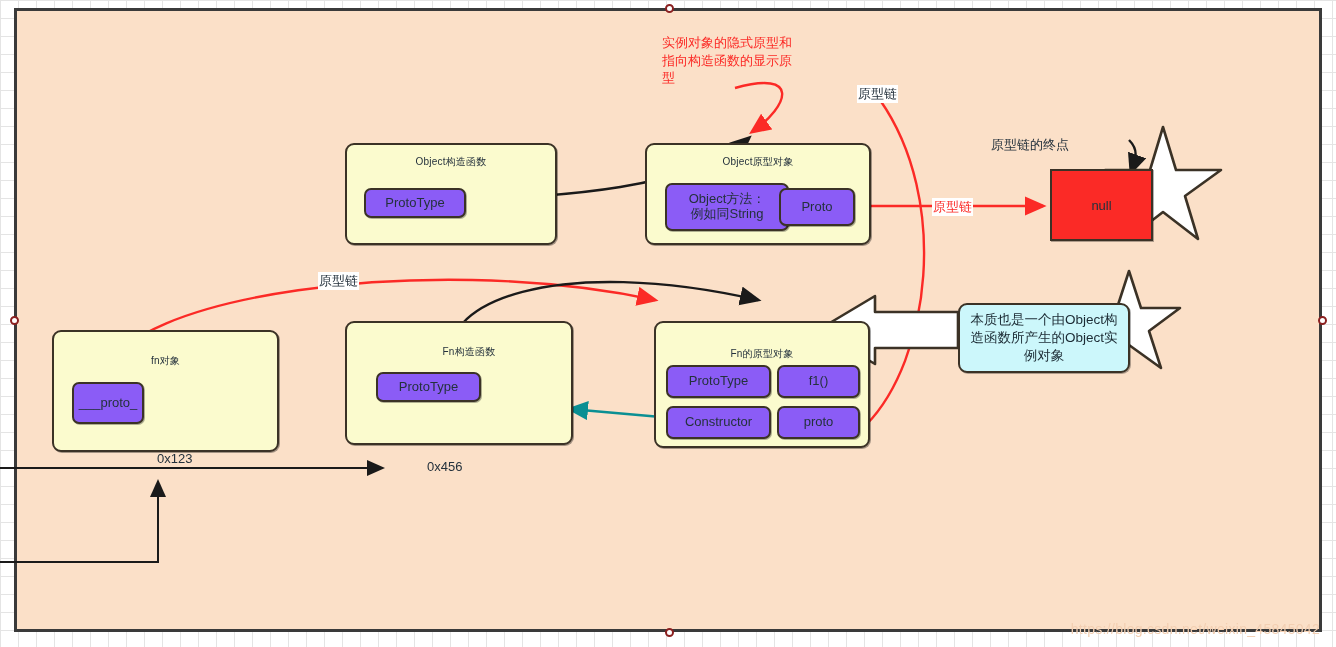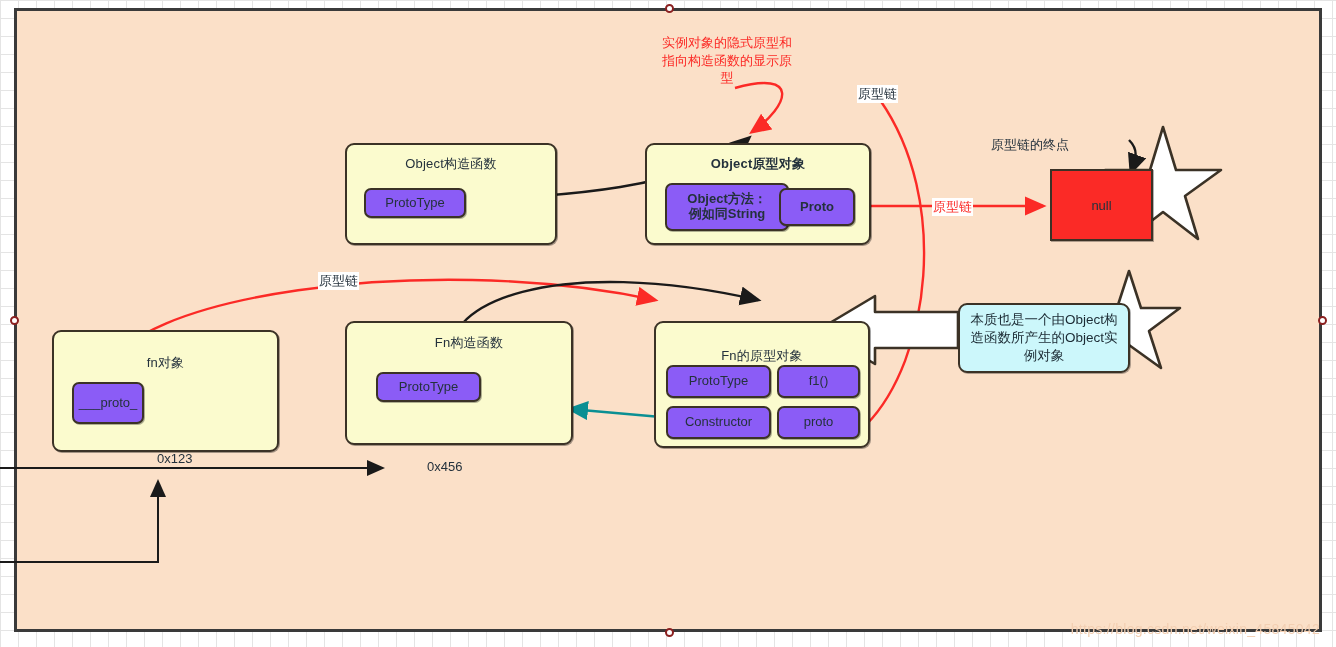--- a/index.html
+++ b/index.html
@@ -37,21 +37,21 @@
 
   
   .node{
     position:absolute;box-sizing:border-box;
     border:2px solid #3b3226;border-radius:9px;
     background:#fbfbce;
     box-shadow:1px 1px 0 rgba(0,0,0,.35);
   }
   .node .title{
     position:absolute;left:0;right:0;top:10px;text-align:center;
-    font-size:13px;color:#24313c;letter-spacing:.2px;
+    font-size:10px;color:#24313c;letter-spacing:.2px;
   }
   .slot{
     position:absolute;box-sizing:border-box;
     border:2px solid #3b3226;border-radius:7px;
     background:#8b5cf6;
     display:flex;align-items:center;justify-content:center;
     text-align:center;font-size:13px;color:#24313c;line-height:1.15;
     box-shadow:1px 1px 0 rgba(0,0,0,.3);
   }
   .nullbox{
@@ -66,21 +66,21 @@
     background:#ccf7fb;border:2px solid #3b3226;border-radius:9px;
     display:flex;align-items:center;justify-content:center;
     text-align:center;font-size:13.5px;color:#1b2a33;line-height:1.35;
     padding:6px 9px;
     box-shadow:1px 1px 0 rgba(0,0,0,.3);
   }
 
   .lbl{position:absolute;font-size:13px;color:#24313c;white-space:nowrap;}
   .lbl.red{color:#fb2a26;}
   .lbl.chip{background:#ffffff;padding:0 1px;}
-  .lbl.multiline{white-space:normal;text-align:center;line-height:1.35;}
+  .lbl.multiline{white-space:normal;line-height:1.35;}
 
   .wm{
     position:absolute;right:16px;bottom:10px;
     font-size:14px;color:#f3cfb2;letter-spacing:.3px;
     font-family:"Liberation Sans","DejaVu Sans",sans-serif;
   }
 </style>
 </head>
 <body>
 
@@ -137,38 +137,38 @@
     <g>
       <path d="M1129,271 L1141,308 L1180,308 L1149,331 L1161,368 L1129,345 L1097,368 L1109,331 L1078,308 L1117,308 z" fill="#ffffff" stroke="#3b3226" stroke-width="2.6" stroke-linejoin="round"></path>
     </g>
   </svg>
 
   <div class="node" style="left:345px;top:143px;width:212px;height:102px;">
     <div class="title">Object构造函数</div>
     <div class="slot" style="left:17px;top:43px;width:102px;height:30px;">ProtoType</div>
   </div>
 
-  <div class="node" style="left:645px;top:143px;width:226px;height:102px;font-weight:bold;">
+  <div class="node" style="left:645px;top:143px;width:226px;height:102px;">
     <div class="title">Object原型对象</div>
     <div class="slot" style="left:18px;top:38px;width:124px;height:48px;white-space:pre-line;">Object方法：
 例如同String</div>
     <div class="slot" style="left:132px;top:43px;width:76px;height:38px;">Proto</div>
   </div>
 
   <div class="nullbox" style="left:1050px;top:169px;width:103px;height:72px;">
     <span>null</span>
   </div>
 
   <div class="node" style="left:52px;top:321px;width:227px;height:122px;margin-top:9px;">
     <div class="title" style="top:22px;">fn对象</div>
     <div class="slot" style="left:18px;top:50px;width:72px;height:42px;">___proto_</div>
   </div>
 
   <div class="node" style="left:345px;top:321px;width:228px;height:124px;">
-    <div class="title" style="top:11px;padding-left:20px;">Fn构造函数</div>
+    <div class="title" style="top:22px;padding-left:20px;">Fn构造函数</div>
     <div class="slot" style="left:29px;top:49px;width:105px;height:30px;">ProtoType</div>
   </div>
 
   <div class="node" style="left:654px;top:321px;width:216px;height:127px;">
     <div class="title" style="top:24px;">Fn的原型对象</div>
     <div class="slot" style="left:10px;top:42px;width:105px;height:33px;">ProtoType</div>
     <div class="slot" style="left:121px;top:42px;width:83px;height:33px;">f1()</div>
     <div class="slot" style="left:10px;top:83px;width:105px;height:33px;">Constructor</div>
     <div class="slot" style="left:121px;top:83px;width:83px;height:33px;">proto</div>
   </div>

